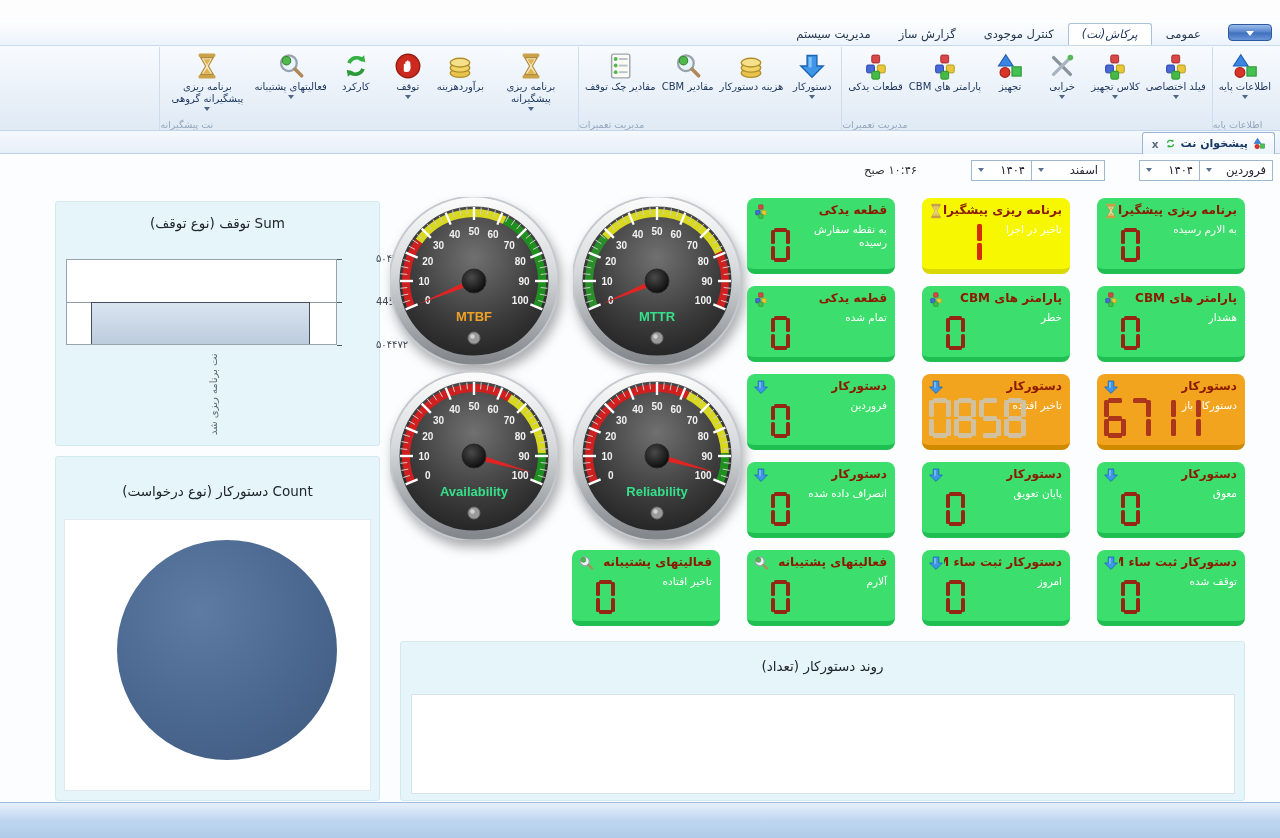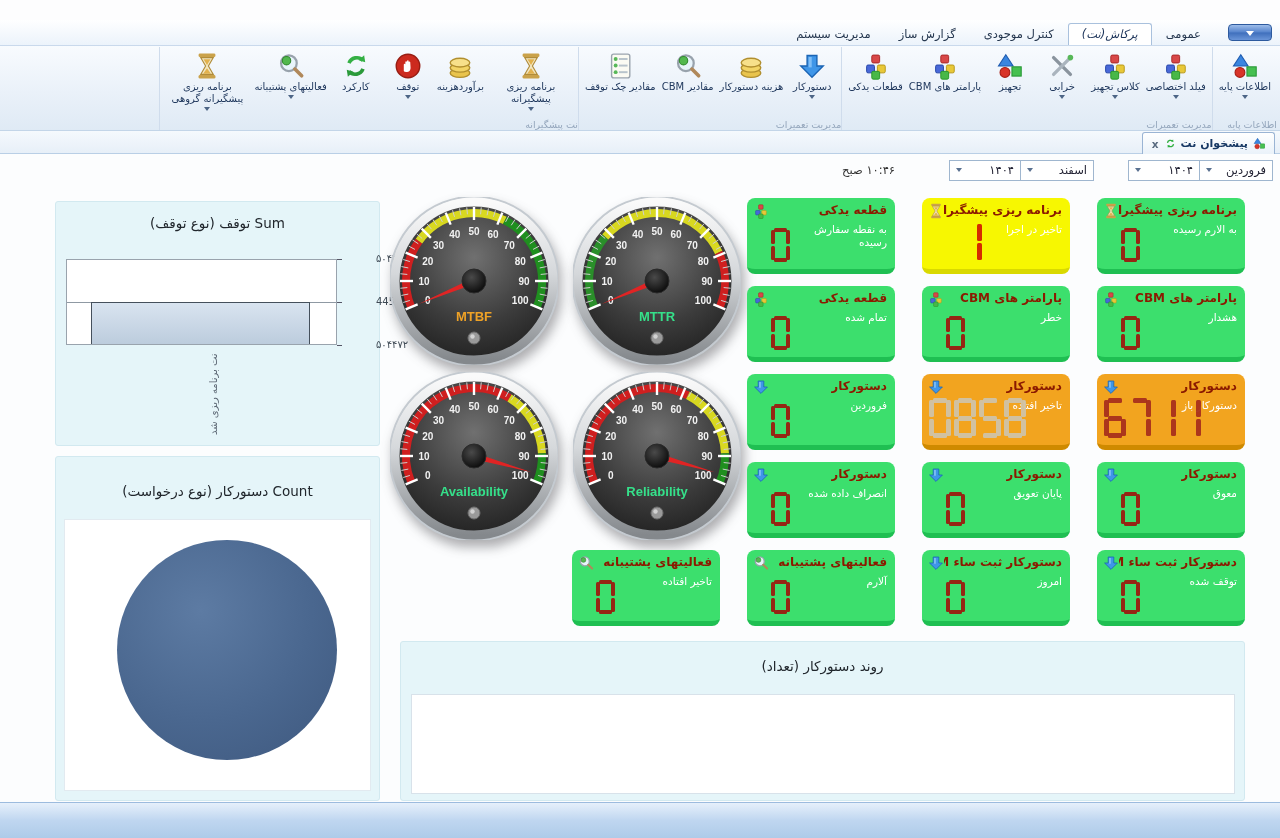--- a/index.html
+++ b/index.html
@@ -20,21 +20,21 @@
   .appbtn .cw{position:absolute;left:50%;top:6px;margin-left:-4px;width:0;height:0;
     border-left:4px solid transparent;border-right:4px solid transparent;border-top:5px solid #fff;}
   .tab{display:inline-block;vertical-align:top;padding:3px 13px 4px;font-size:11.5px;color:#24364e;border:1px solid transparent;}
   .tab.sel{background:#fff;border:1px solid #a9c1dd;border-bottom:1px solid #fff;border-radius:3px 3px 0 0;color:#1a3258;font-style:italic;}
 
   
   .ribbon{position:absolute;top:45px;left:0;width:100%;height:86px;
     background:linear-gradient(#f8fbfe,#eaf1f9 55%,#dfeaf5);border-top:1px solid #c9d9ec;border-bottom:1px solid #c3d5e8;
     direction:rtl;display:flex;align-items:stretch;padding:1px 3px 0;}
   .rgroup{position:relative;flex:0 0 auto;border-left:1px solid #cfdcec;padding:2px 3px 13px;}
-  .rgroup-caption{position:absolute;bottom:0;right:0;left:0;text-align:right;font-size:9.5px;color:#94a6bc;}
+  .rgroup-caption{position:absolute;bottom:0;right:0;left:0;text-align:left;font-size:9.5px;color:#94a6bc;}
   .ritem{display:inline-flex;flex-direction:column;align-items:center;vertical-align:top;
     min-width:52px;max-width:88px;padding:2px 3px 0;font-size:10px;color:#21395e;text-align:center;line-height:1.18;cursor:default;}
   .ritem .ric{height:30px;display:flex;align-items:center;}
   .rlabel{display:block;white-space:normal;}
   .rcaret{display:block;margin-top:2px;width:0;height:0;border-left:3.5px solid transparent;border-right:3.5px solid transparent;border-top:4px solid #4d6586;}
 
   
   .content{position:absolute;top:131px;left:0;width:100%;height:671px;background:#fcfdfe;}
 
   
@@ -44,21 +44,21 @@
     background:linear-gradient(#ffffff,#eaf2fa);border:1px solid #9ab4d4;border-bottom:none;border-radius:3px 3px 0 0;
     font-size:11px;font-weight:bold;color:#173864;}
   .dt-close{color:#5a6b80;font-weight:bold;font-size:10.5px;padding:0 1px;}
 
   
   .filterrow{position:absolute;top:28px;right:7px;height:22px;direction:rtl;display:flex;align-items:center;}
   .combo{display:inline-flex;direction:rtl;align-items:center;justify-content:space-between;height:21px;
     background:#fff;border:1px solid #9fb6cf;font-size:11.5px;color:#223;padding:0 6px;}
   .combo + .combo{margin-right:-1px;}
   .combo .cc{width:0;height:0;border-left:3.5px solid transparent;border-right:3.5px solid transparent;border-top:4px solid #5a7190;margin-right:8px;}
-  .combo.month{width:74px;} .combo.year{width:72px;}
+  .combo.month{width:74px;} .combo.year{width:61px;}
   .fgap{width:34px;} 
   .ftime{font-size:11.5px;color:#333;margin-right:54px;direction:rtl;}
 
   
   .panel{position:absolute;background:#e5f5f9;border:1px solid #d2e9f0;border-radius:3px;}
   .panel-title{text-align:center;font-size:13.5px;color:#20262c;direction:rtl;}
 
   
   .plot1{position:absolute;left:10px;top:57px;width:271px;height:86px;background:#fff;border:1px solid #99a3ad;}
   .gridmid{position:absolute;left:0;right:0;top:50%;height:1px;background:#8f99a3;}

